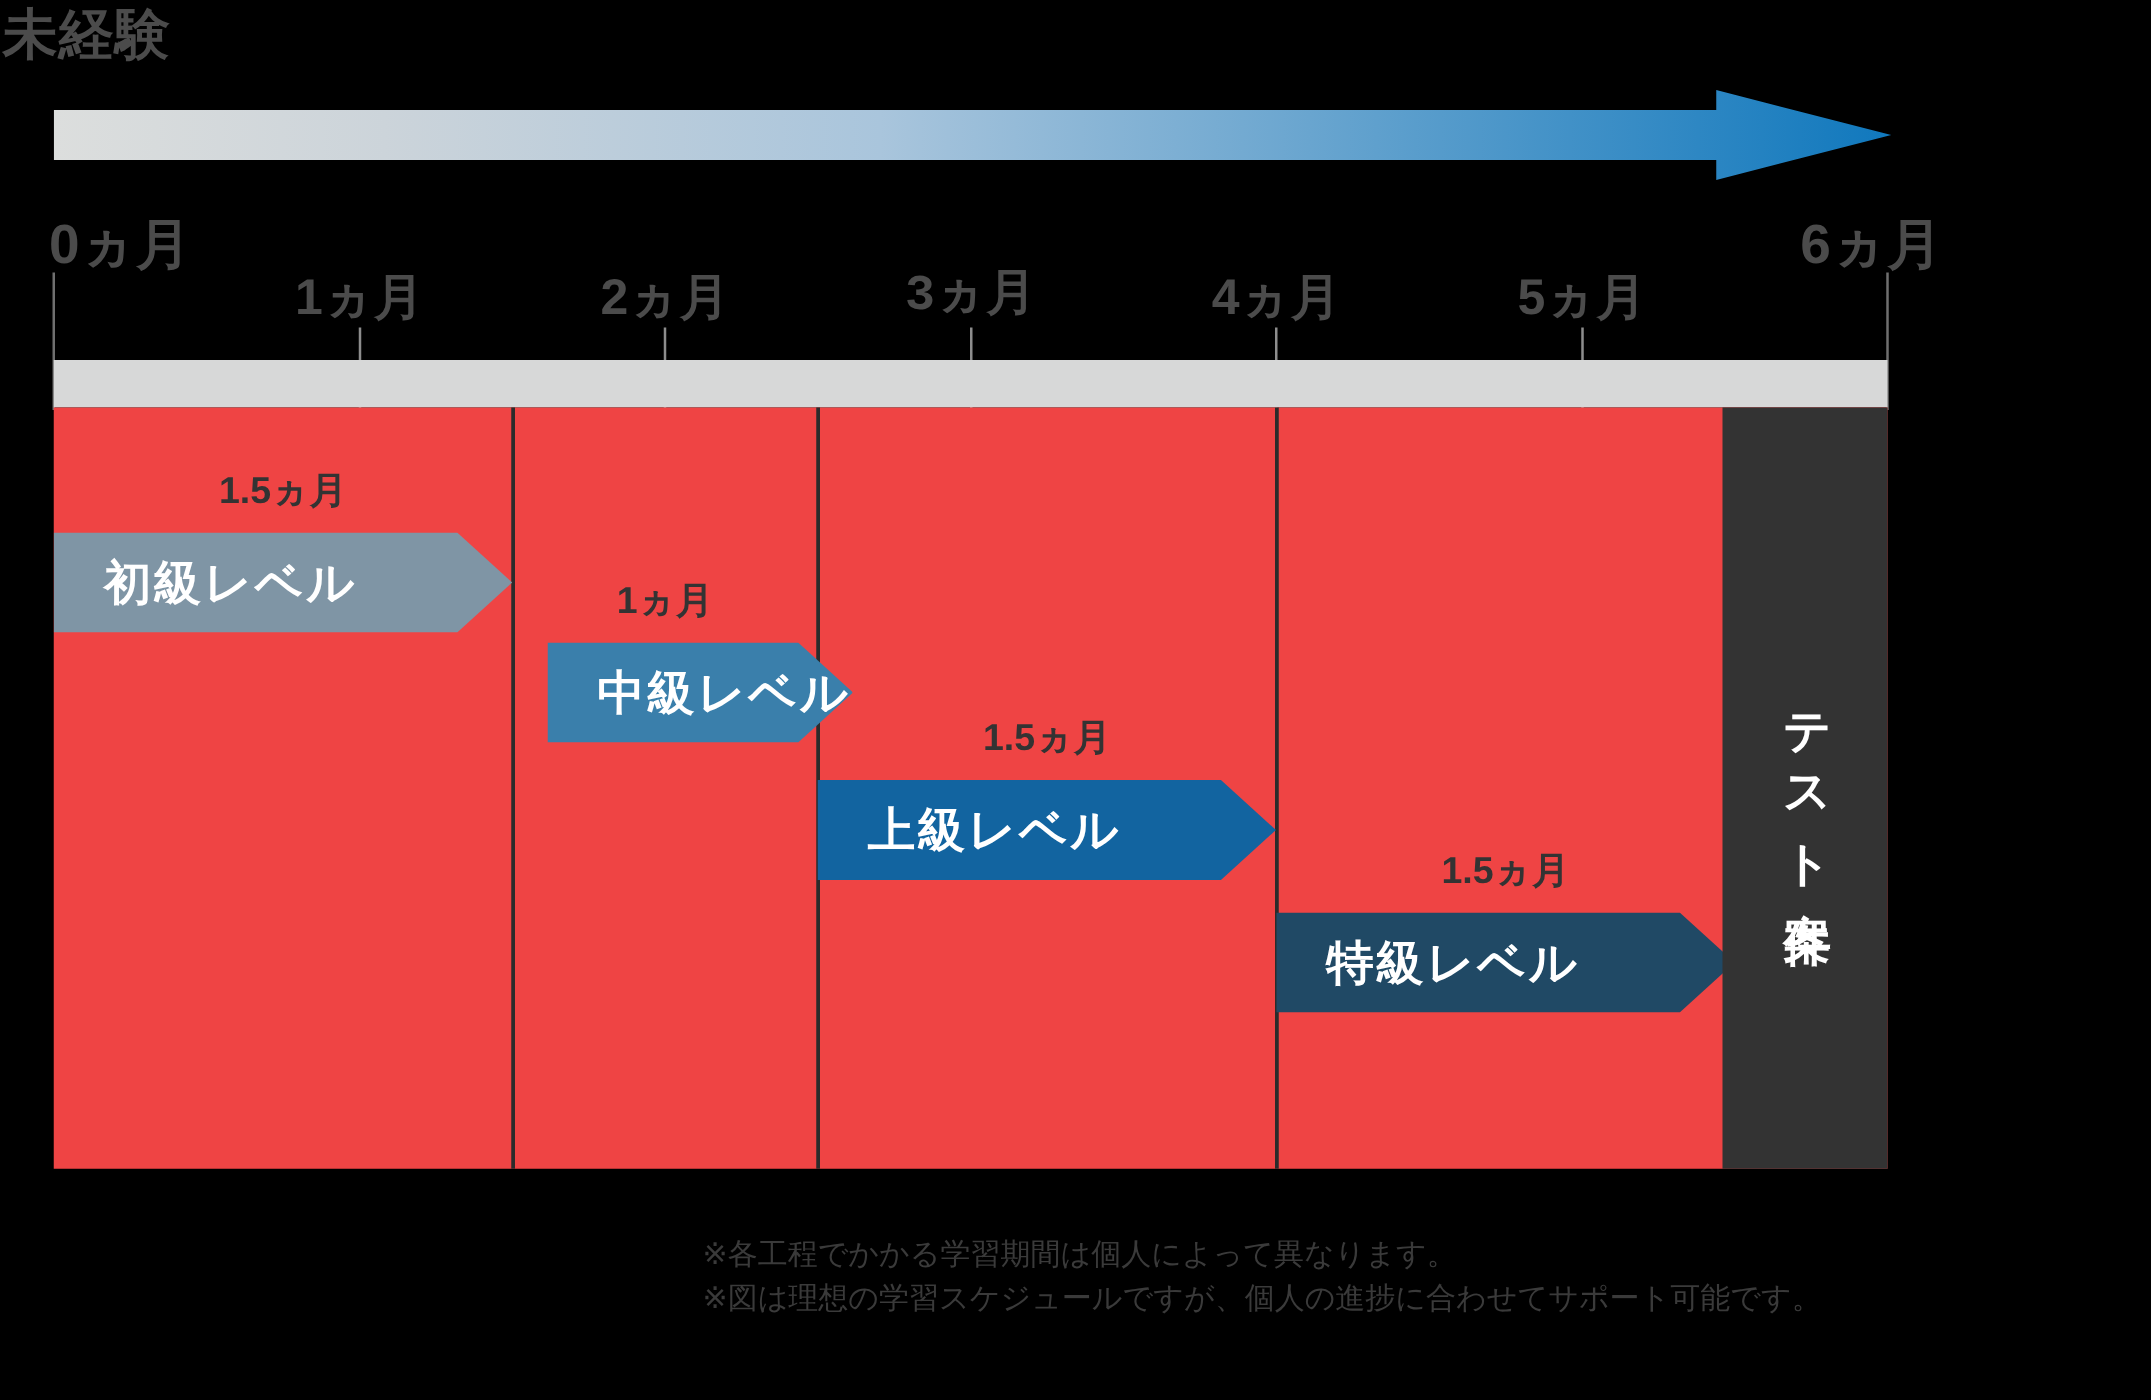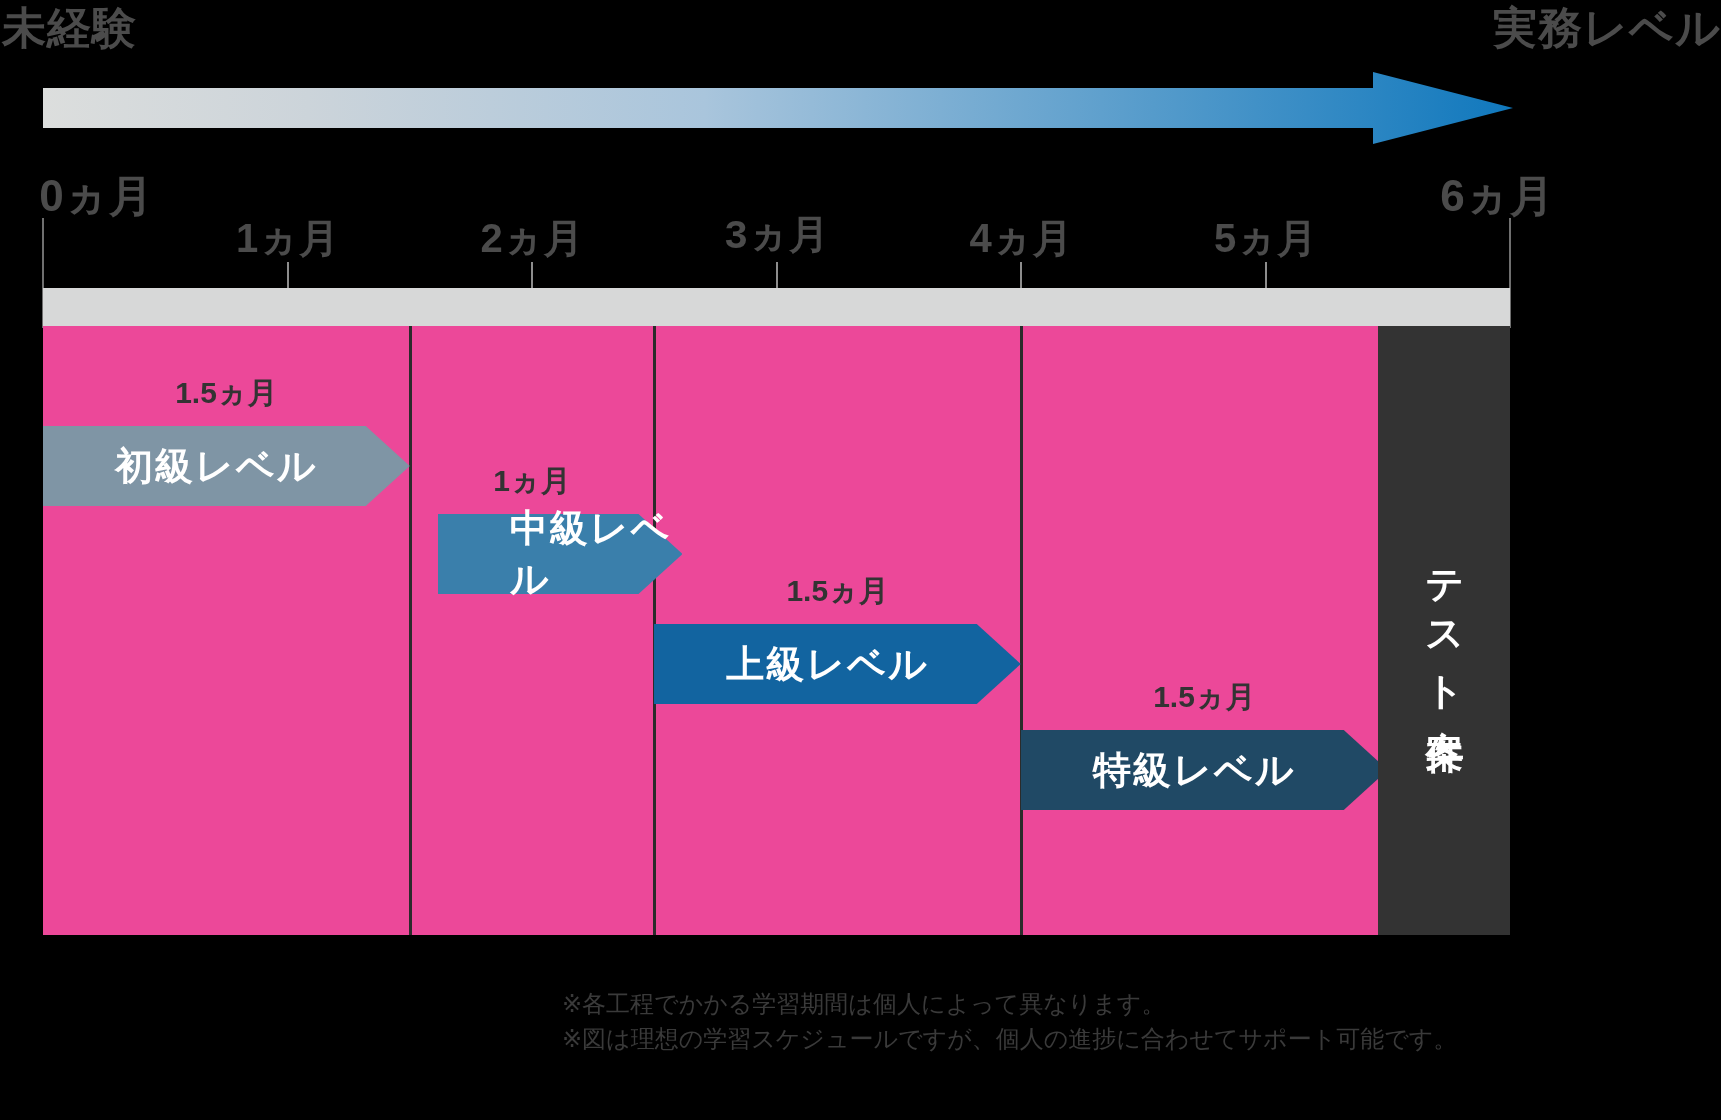--- a/index.html
+++ b/index.html
@@ -24,50 +24,49 @@
                line-height:1;white-space:nowrap;transform:translateX(-50%);}
   .month-label.edge{font-size:44px;}
   .tick{position:absolute;width:2px;background:#8d8d8d;}
 
   
   #scale-band{position:absolute;left:43px;top:288px;width:1467px;height:38px;
               background:#d7d8d8;}
 
   
   #plot{position:absolute;left:43px;top:326px;width:1467px;height:609px;
-        background:#ec4899;}
+        background:#ef4444;}
   .divider{position:absolute;top:0;bottom:0;width:3px;background:#2b2b2b;}
   .dur{position:absolute;color:#333333;font-weight:700;font-size:30px;
        line-height:1;white-space:nowrap;transform:translateX(-50%);}
   .bar{position:absolute;height:80px;}
   .bar svg{display:block;width:100%;height:100%;}
   .bar-text{position:absolute;inset:0;display:flex;align-items:center;
             color:#fff;font-weight:700;font-size:38px;letter-spacing:2px;
-            padding-left:72px;box-sizing:border-box;pointer-events:none;}
+            padding-left:40px;box-sizing:border-box;pointer-events:none;}
 
   
   #test-panel{position:absolute;left:1378px;top:326px;width:132px;height:609px;
               background:#333333;display:flex;align-items:center;
               justify-content:center;}
   #test-panel .vtext{color:#ffffff;font-weight:700;font-size:38px;
                      letter-spacing:8px;writing-mode:vertical-rl;
                      text-orientation:upright;line-height:1.25;}
 
   
   #footnotes{position:absolute;left:562px;top:987px;width:1150px;
              color:#3a3a3a;font-size:24px;line-height:1.45;}
   #footnotes div{white-space:nowrap;}
 </style>
 </head>
 <body>
 
 <div class="stage">
 
   <div class="top-label" id="lbl-start">未経験</div>
-  <div class="top-label" id="lbl-end">実務レベル</div>
 
   <div id="progress-arrow">
     <svg viewBox="0 0 1470 72" preserveAspectRatio="none">
       <defs>
         <linearGradient id="gradArrow" x1="0" y1="0" x2="1" y2="0">
           <stop offset="0%" stop-color="#dcdedd"></stop>
           <stop offset="18%" stop-color="#ccd4da"></stop>
           <stop offset="45%" stop-color="#a9c5dc"></stop>
           <stop offset="72%" stop-color="#5fa0cd"></stop>
           <stop offset="100%" stop-color="#1078bd"></stop>

